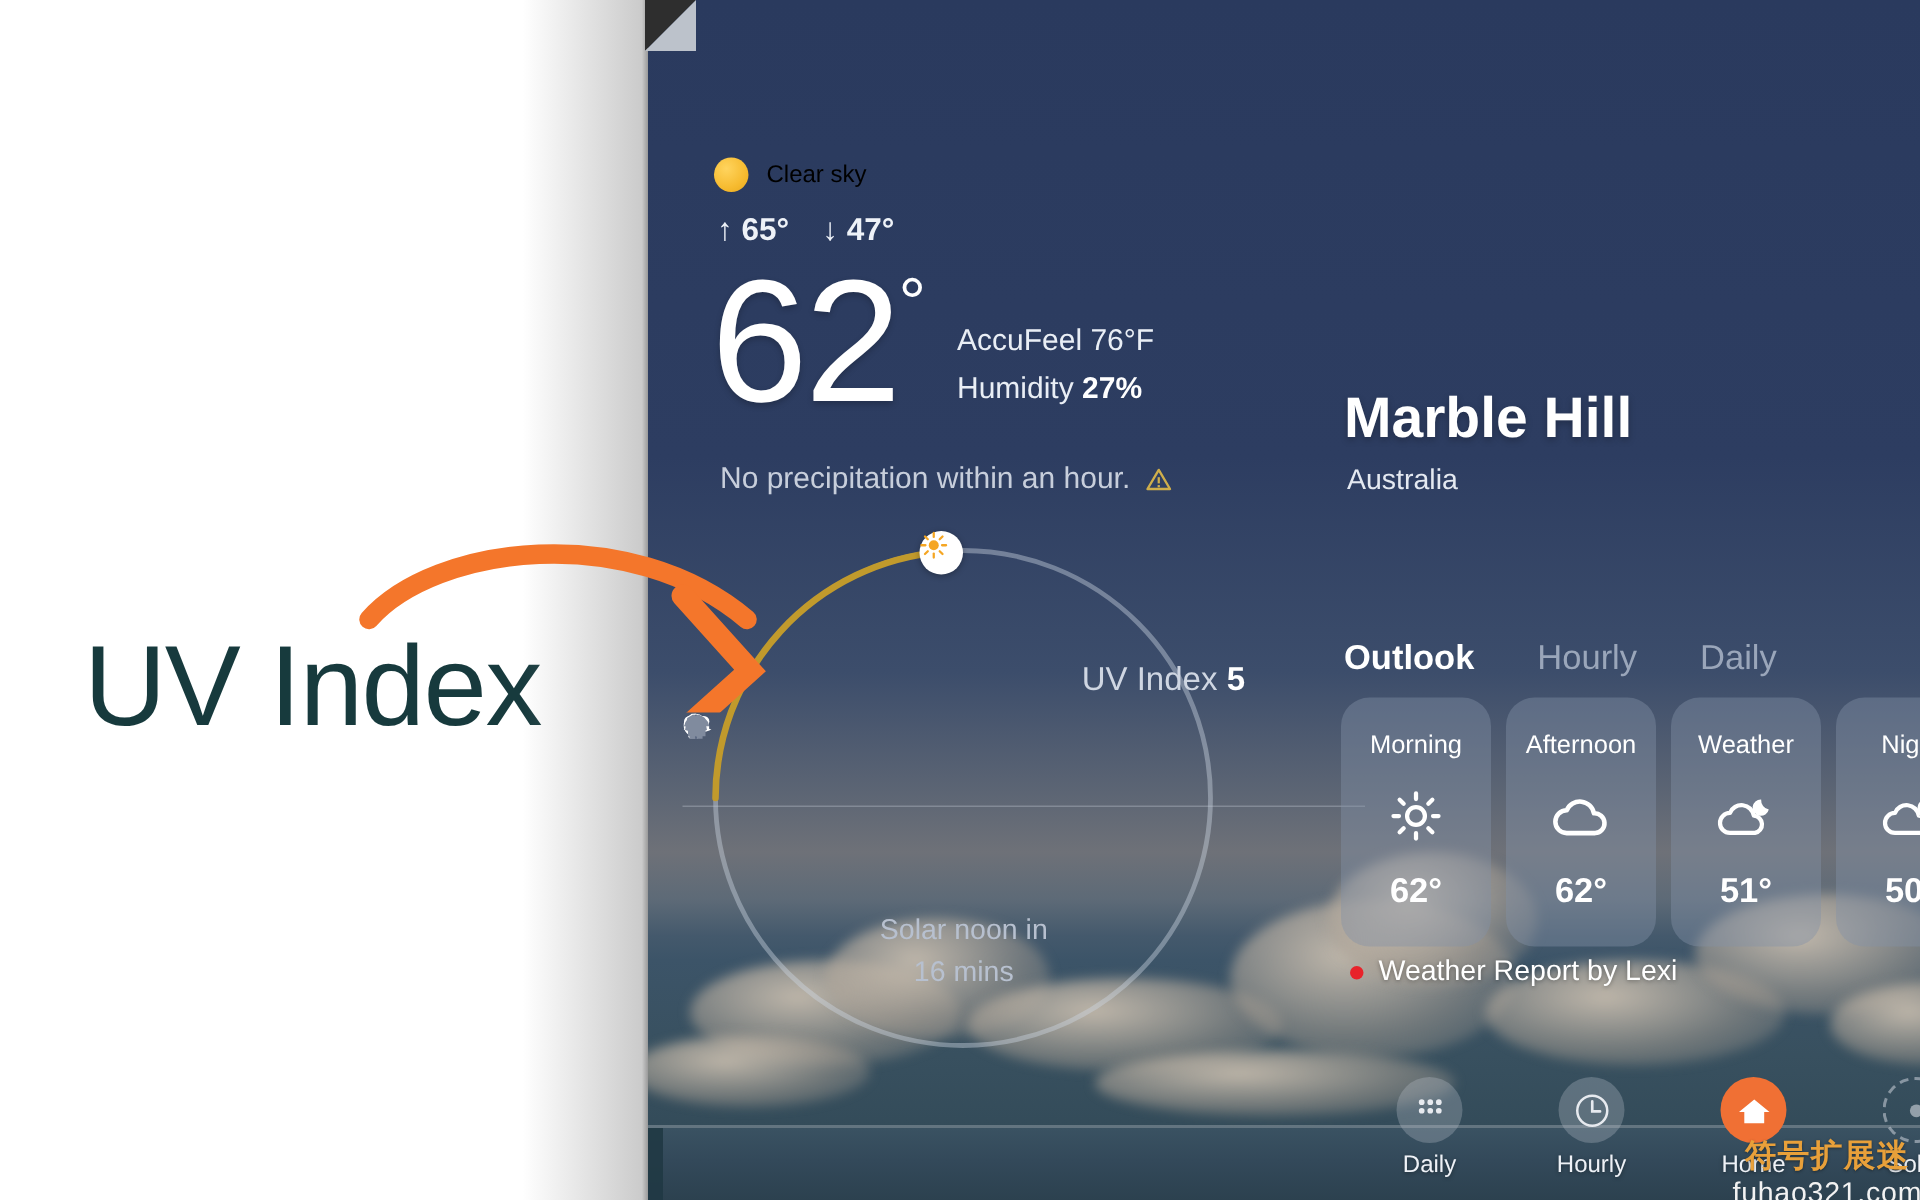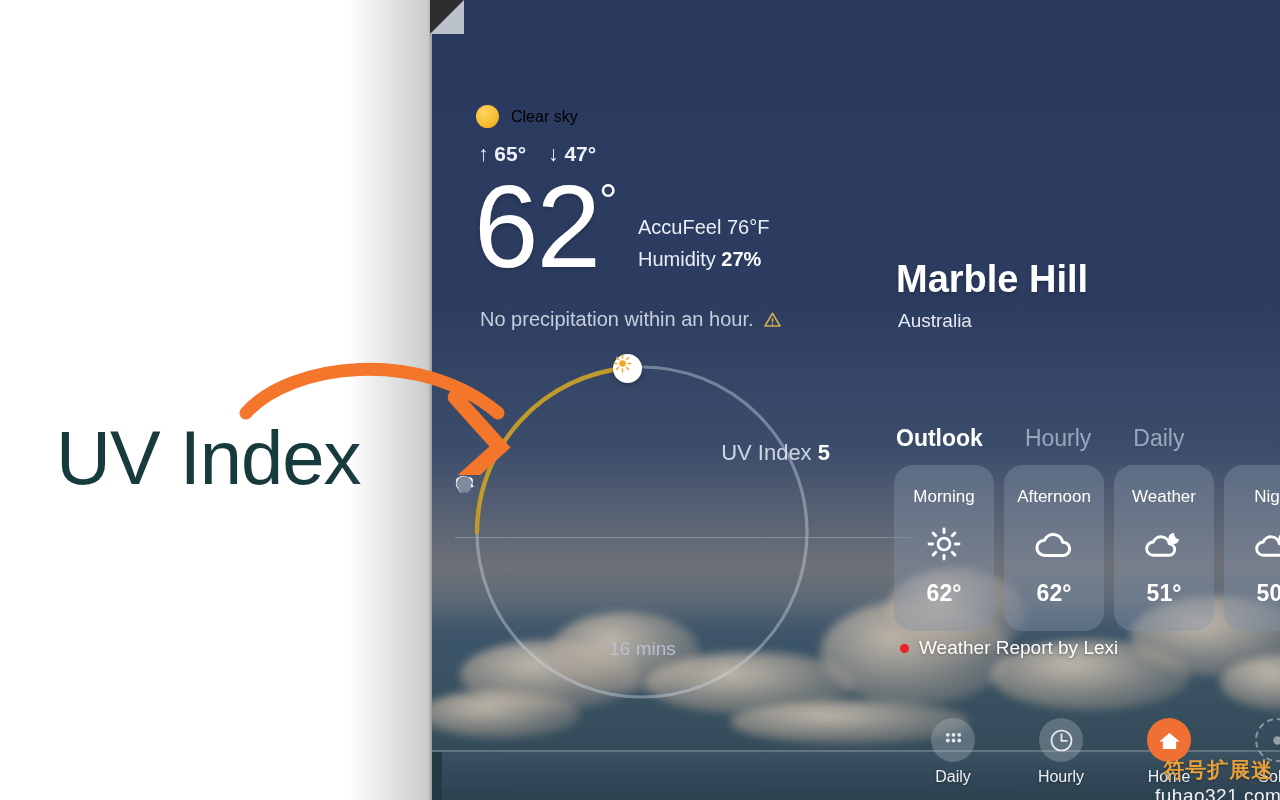--- a/index.html
+++ b/index.html
@@ -264,20 +264,21 @@
       <svg width="19" height="17" viewBox="0 0 26 22">
         <path d="M1.5 12 q2-10 11.5-10 t11.5 10 q-5-4-11.5 0 Q7 8 1.5 12 Z" fill="#808b9e"></path>
         <path d="M12.3 12 v6.5 q0 2.5 3.2 2.5 q2.2 0 2.2-2" fill="none" stroke="#808b9e" stroke-width="1.6"></path>
       </svg>
       <svg width="19" height="17" viewBox="0 0 26 22">
         <path d="M13 2 L25 12 H21 V21 H5 V12 H1 Z" fill="#808b9e"></path>
       </svg>
     </div>
 
 
+    <div id="noon1">Solar noon in</div>
     <div id="noon2">16 mins</div>
   </div>
 
   <div id="loc-name">Marble Hill</div>
   <div id="loc-country">Australia</div>
 
   <div id="tabs">
     <div class="tab active">Outlook</div>
     <div class="tab">Hourly</div>
     <div class="tab">Daily</div>

